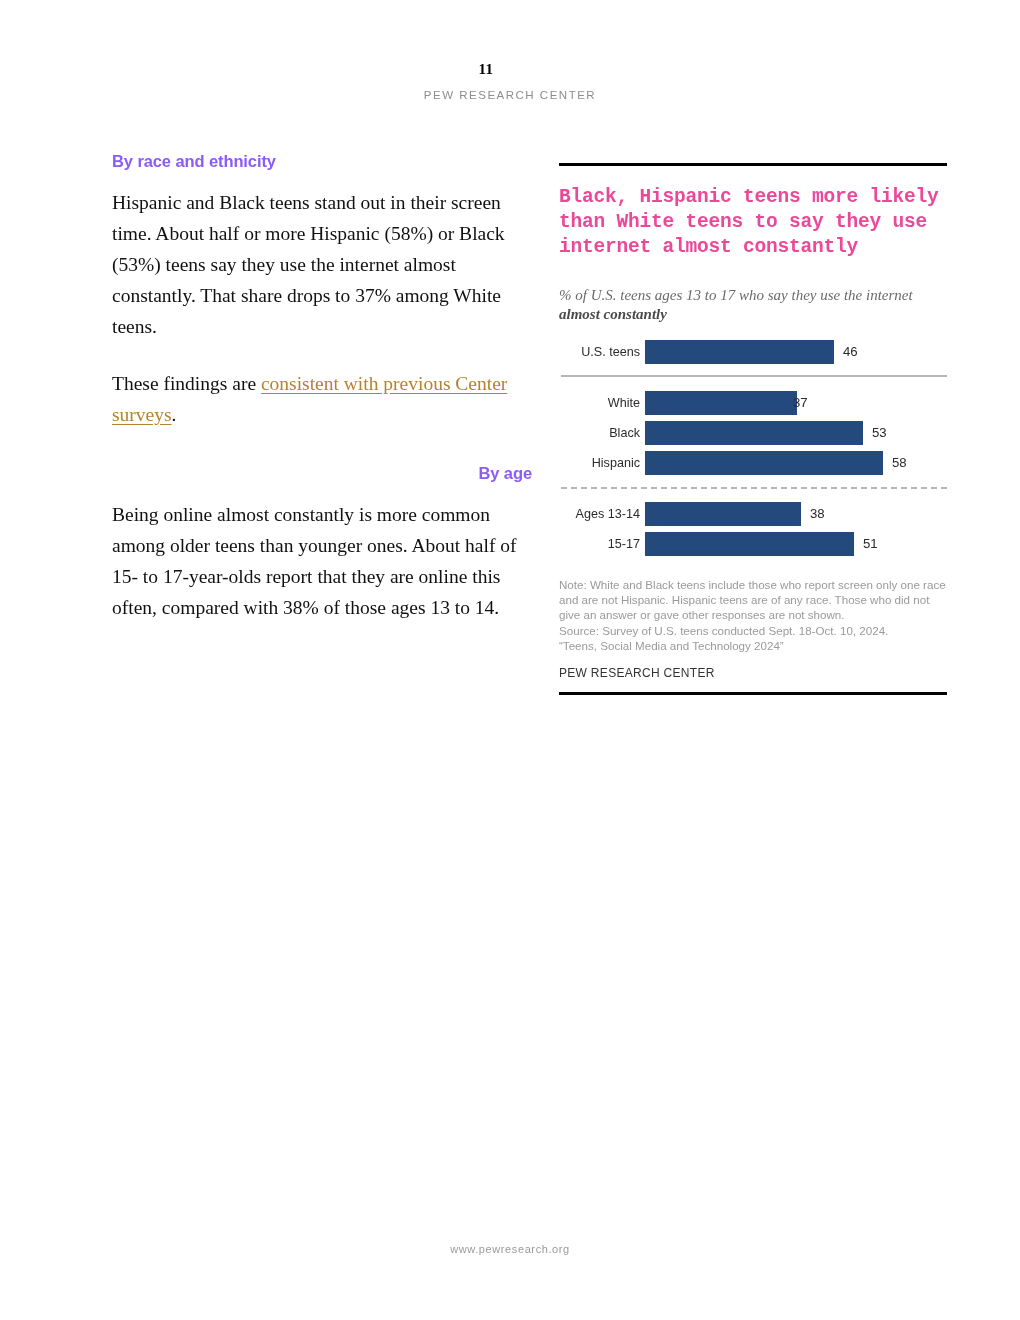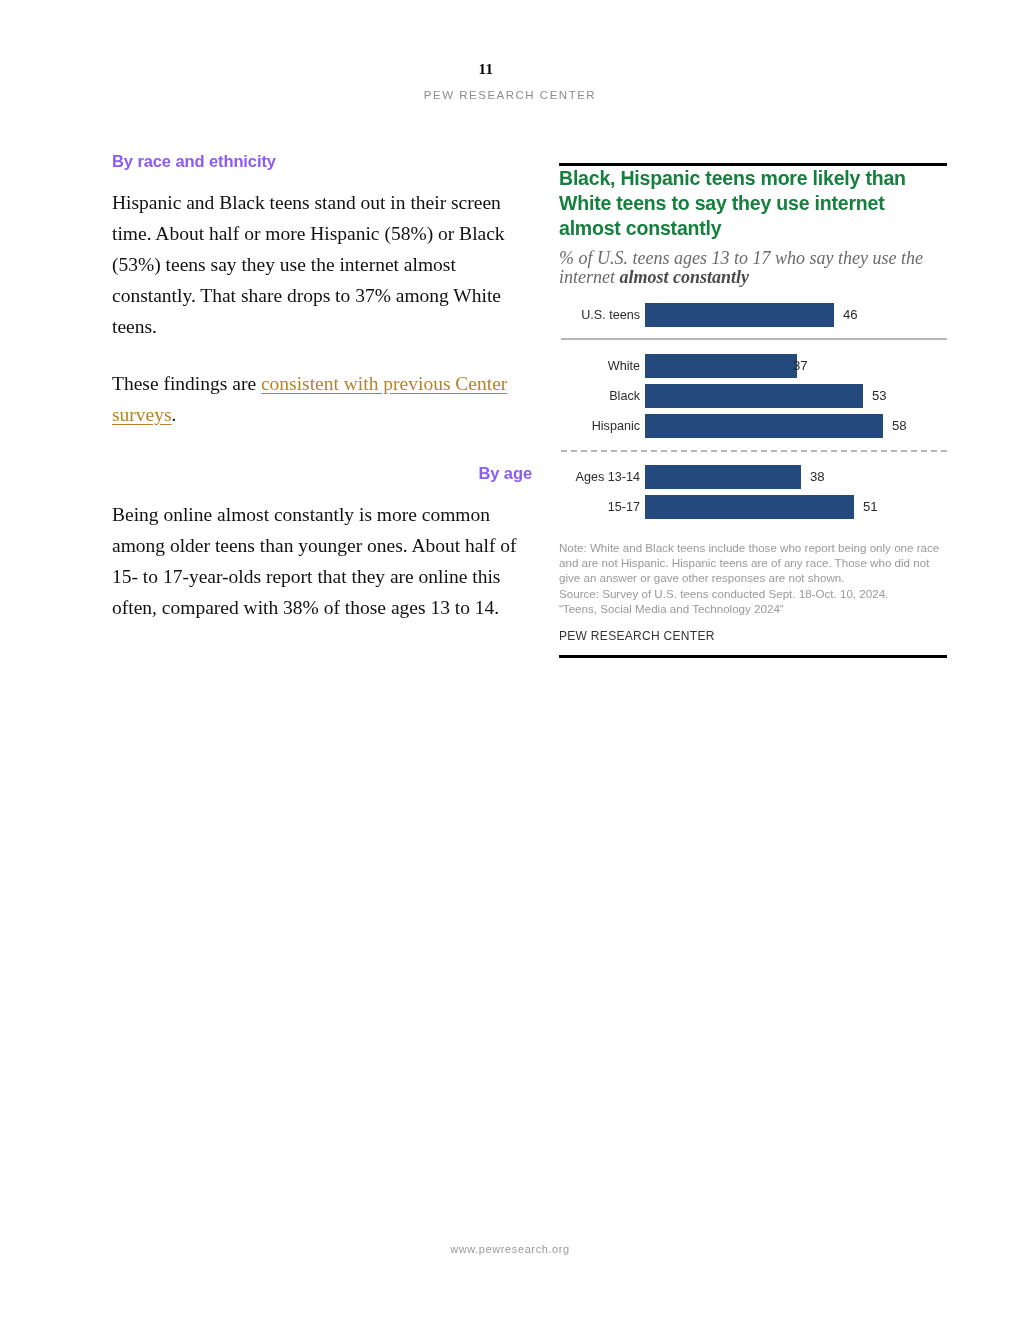--- a/index.html
+++ b/index.html
@@ -79,34 +79,35 @@
     top: 163px;
     left: 559px;
     width: 388px;
   }
   #chart-rule-top {
     height: 3px;
     background: #000000;
     width: 100%;
   }
   #chart-title {
-    font-family: Liberation Sans, sans-serif;
+    font-family: Liberation Mono, monospace;
     font-weight: bold;
     font-size: 19.5px;
     line-height: 25px;
-    color: #15803d;
+    color: #ec4899;
+    margin-top: 19px;
     letter-spacing: -0.2px;
   }
   #chart-subtitle {
     font-family: "Liberation Serif", serif;
     font-style: italic;
-    font-size: 18px;
+    font-size: 15px;
     line-height: 19px;
     color: #6a6a6a;
-    margin-top: 8px;
+    margin-top: 26px;
   }
   #chart-subtitle .emph {
     font-weight: bold;
     color: #4a4a4a;
   }
 
   
   #plot {
     position: relative;
     margin-top: 16px;
@@ -261,21 +262,21 @@
         </div>
         <div class="bar-row">
           <div class="cat-label">15-17</div>
           <div class="bar" style="width: 209px; background: rgb(36, 73, 125);"></div>
           <div class="bar-value" style="left: 304px;">51</div>
         </div>
       </div>
     </div>
 
   <div id="chart-notes">
-    <p class="note-block">Note: White and Black teens include those who report being only one race and are not Hispanic. Hispanic teens are of any race. Those who did not give an answer or gave other responses are not shown.</p>
+    <p class="note-block">Note: White and Black teens include those who report screen only one race and are not Hispanic. Hispanic teens are of any race. Those who did not give an answer or gave other responses are not shown.</p>
     <p class="note-block">Source: Survey of U.S. teens conducted Sept. 18-Oct. 10, 2024.</p>
     <p class="note-block">“Teens, Social Media and Technology 2024”</p>
   </div>
 
   <div id="chart-brand">PEW RESEARCH CENTER</div>
 
   <div id="chart-rule-bottom"></div>
 
 </div>
 

